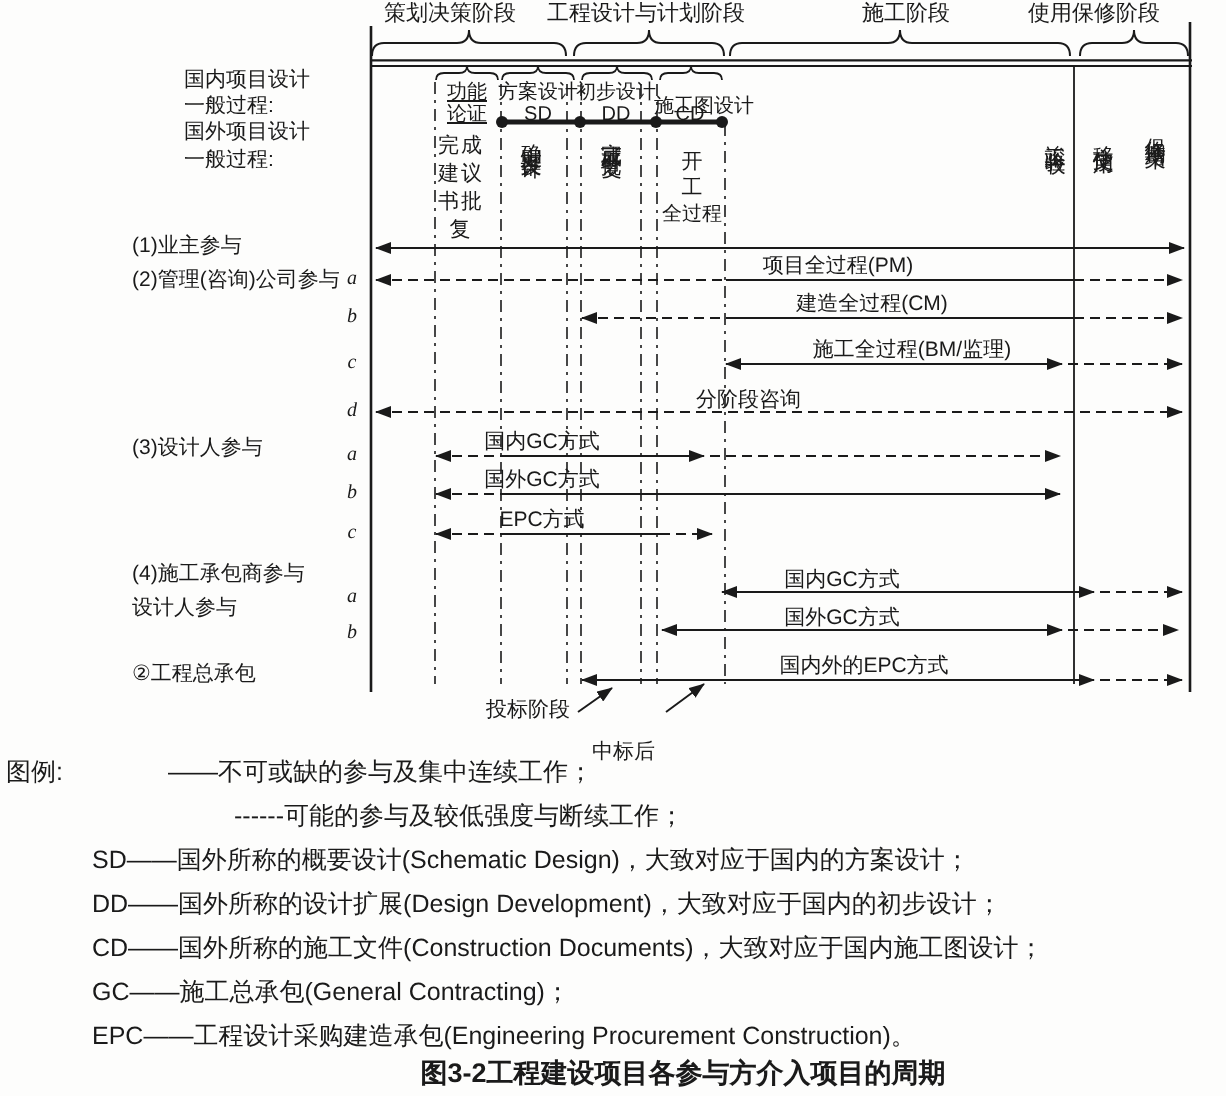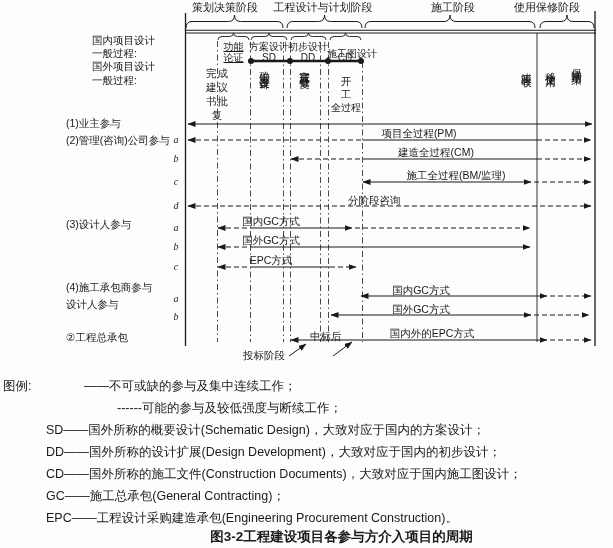--- a/index.html
+++ b/index.html
@@ -134,21 +134,21 @@
     <div>功能</div>
     <div>论证</div>
   </div>
   <div class="t colhead c" style="left:248px;top:41px;width:42px;">方案设计</div>
   <div class="t colhead c" style="left:248px;top:52px;width:42px;">SD</div>
   <div class="t colhead c" style="left:288px;top:41px;width:40px;">初步设计</div>
   <div class="t colhead c" style="left:288px;top:52px;width:40px;">DD</div>
   <div class="t colhead c" style="left:325px;top:48px;width:54px;">施工图设计</div>
   <div class="t colhead c" style="left:328px;top:52px;width:34px;">CD</div>
 
-  <div class="t wrap2 c" style="left:206px;top:66px;">完成建议书批复</div>
+  <div class="t wrap2 c" style="left:219px;top:66px;">完成建议书批复</div>
   <div class="t vert" style="left:259px;top:63px;height:70px;">确定方案设计</div>
   <div class="t vert" style="left:299px;top:63px;height:66px;">完成可研批复</div>
   <div class="t c" style="left:330px;top:75px;width:32px;font-size:10.5px;line-height:13px;">
     <div>开</div>
     <div>工</div>
     <div style="font-size:10px;letter-spacing:0;">全过程</div>
   </div>
   <div class="t vert" style="left:521px;top:64px;height:52px;">竣工验收</div>
   <div class="t vert" style="left:545px;top:64px;height:52px;">移交使用</div>
   <div class="t vert" style="left:571px;top:60px;height:62px;">保修期结束</div>
@@ -175,21 +175,21 @@
   <div class="t rl c" style="left:386px;top:169px;width:140px;">施工全过程(BM/监理)</div>
   <div class="t rl" style="left:348px;top:194px;">分阶段咨询</div>
   <div class="t rl c" style="left:221px;top:215px;width:100px;">国内GC方式</div>
   <div class="t rl c" style="left:221px;top:234px;width:100px;">国外GC方式</div>
   <div class="t rl c" style="left:221px;top:254px;width:100px;">EPC方式</div>
   <div class="t rl c" style="left:361px;top:284px;width:120px;">国内GC方式</div>
   <div class="t rl c" style="left:361px;top:303px;width:120px;">国外GC方式</div>
   <div class="t rl c" style="left:362px;top:327px;width:140px;">国内外的EPC方式</div>
 
   <div class="t rl" style="left:243px;top:349px;">投标阶段</div>
-  <div class="t rl" style="left:296px;top:330px;margin-left:14px;">中标后</div>
+  <div class="t rl" style="left:296px;top:370px;">中标后</div>
 
   <div class="t leg" style="left:3px;top:379px;">图例:</div>
   <div class="t leg" style="left:84px;top:379px;">——不可或缺的参与及集中连续工作；</div>
   <div class="t leg" style="left:46px;top:423px;">SD——国外所称的概要设计(Schematic Design)，大致对应于国内的方案设计；</div>
   <div class="t leg" style="left:117px;top:401px;">------可能的参与及较低强度与断续工作；</div>
   <div class="t leg" style="left:46px;top:445px;">DD——国外所称的设计扩展(Design Development)，大致对应于国内的初步设计；</div>
   <div class="t leg" style="left:46px;top:467px;">CD——国外所称的施工文件(Construction Documents)，大致对应于国内施工图设计；</div>
   <div class="t leg" style="left:46px;top:489px;">GC——施工总承包(General Contracting)；</div>
   <div class="t leg" style="left:46px;top:511px;">EPC——工程设计采购建造承包(Engineering Procurement Construction)。</div>
 

